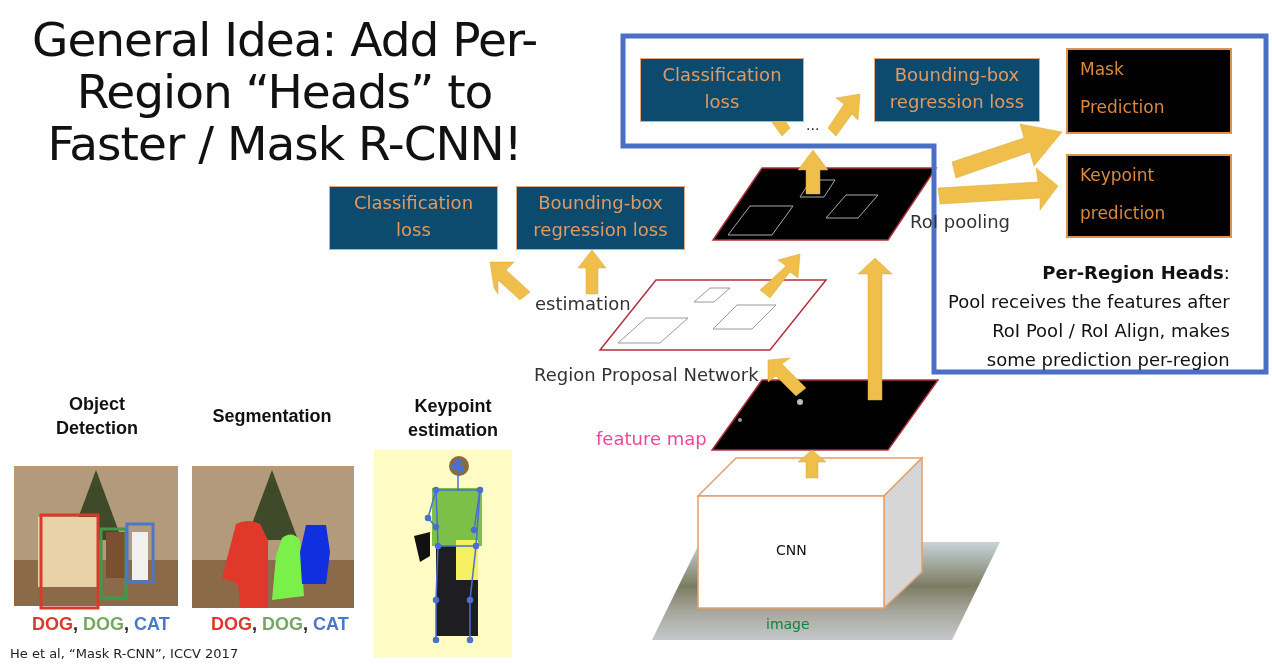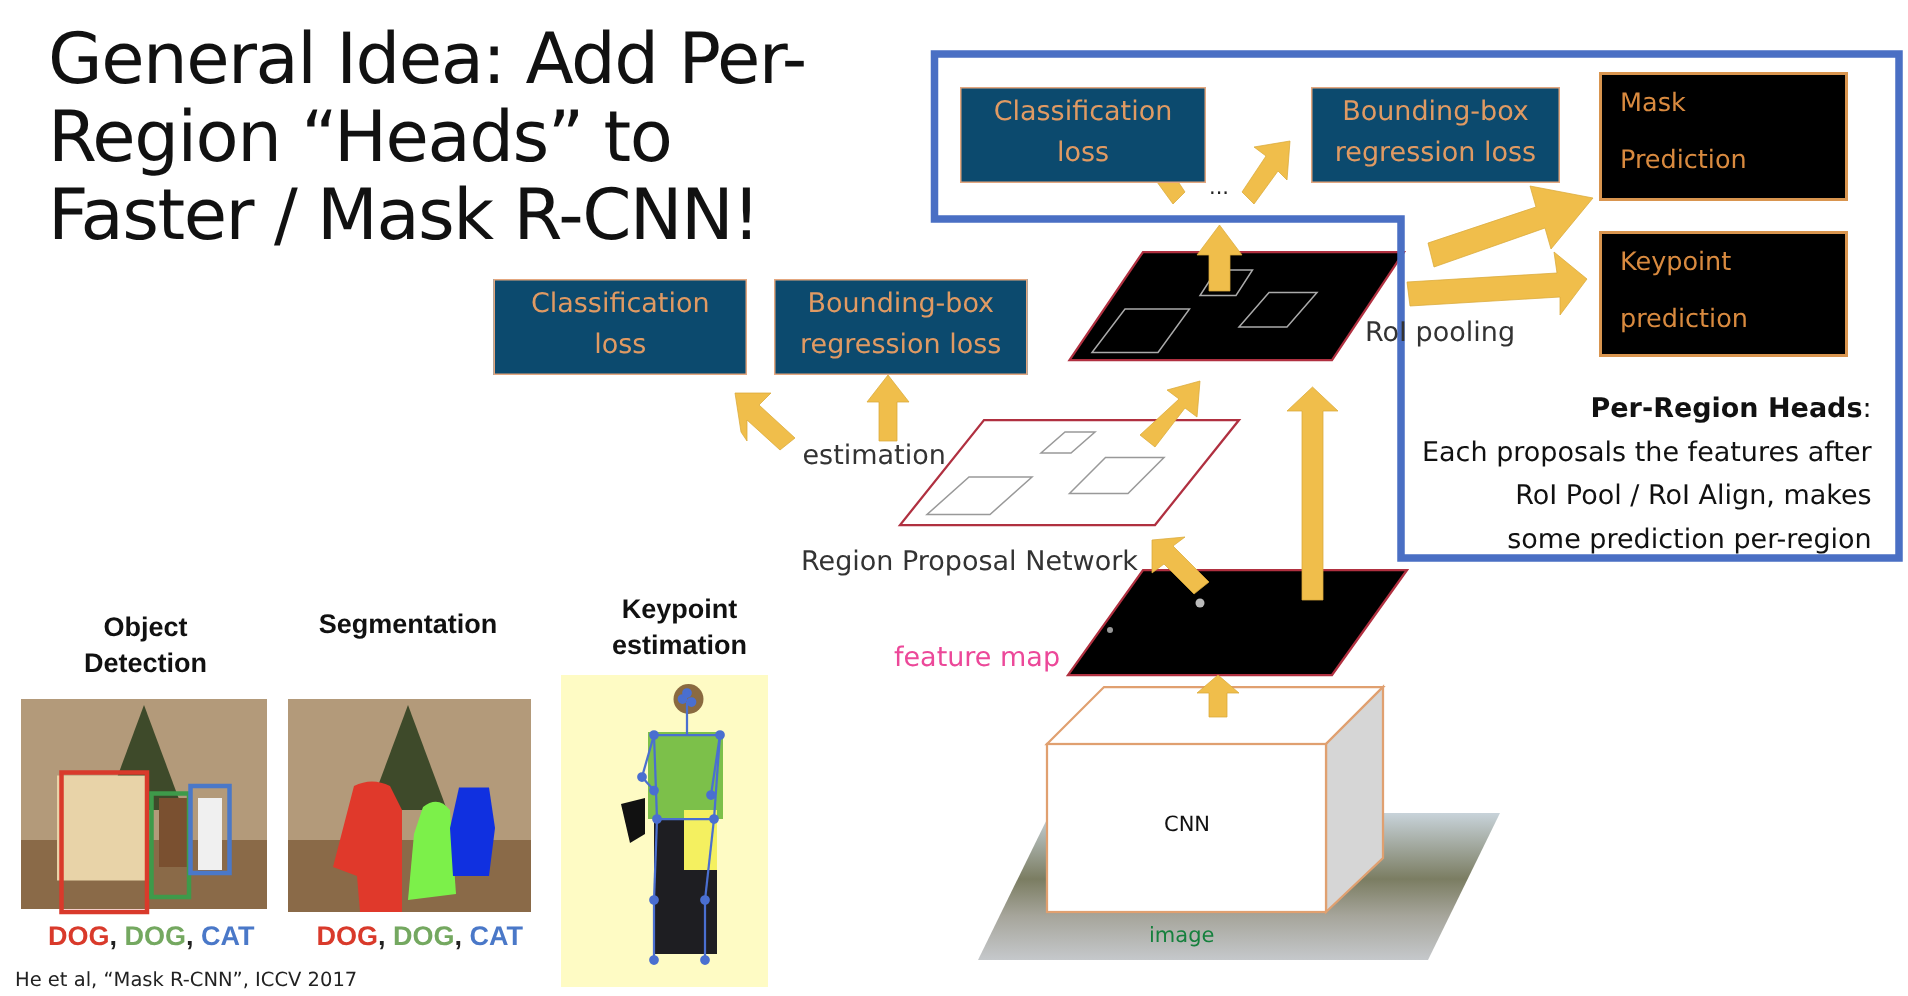--- a/index.html
+++ b/index.html
@@ -1,18 +1,18 @@
 <!DOCTYPE html>
 <html><head>
 <meta charset="utf-8">
 <style>
   html, body { margin:0; padding:0; background:#ffffff; }
   body { width:1272px; height:664px; position:relative; overflow:hidden; font-family:"Liberation Sans", sans-serif; }
   .abs { position:absolute; }
-  .title { left:32px; top:14px; font-size:47px; line-height:52px; color:#111; font-family:"DejaVu Sans", sans-serif; font-weight:normal; letter-spacing:-1px; }
+  .title { left:32px; top:14px; font-size:47px; line-height:52px; color:#111; font-family:"DejaVu Sans", sans-serif; font-weight:normal; letter-spacing:-1px;text-align:center; }
   .title div { white-space:nowrap; }
   .obox { position:absolute; border:1.5px solid #e4a77f; color:#e09a63; font-size:18px; line-height:27px; text-align:center; background:#0c4a6e; font-family:"DejaVu Sans", sans-serif; }
   .bigbox { position:absolute; border:2.5px solid #d9954f; color:#d98a3f; font-size:17px; line-height:38px; padding-left:12px; background:#000000; font-family:"DejaVu Sans", sans-serif; }
   .lbl { position:absolute; font-size:18px; color:#333; font-family:"DejaVu Sans", sans-serif; white-space:nowrap; }
   .lbl-red { color:#ec4899; }
   .heads { position:absolute; left:948px; top:258px; font-size:18px; line-height:29px; color:#111; font-family:"DejaVu Sans", sans-serif;text-align:right; }
   .heads b { font-weight:bold; }
   .taskttl { position:absolute; font-weight:bold; font-size:18px; line-height:24px; color:#111; text-align:center; }
   .tags { position:absolute; font-weight:bold; font-size:18px; white-space:nowrap; }
   .cite { position:absolute; left:10px; top:646px; font-size:13px; color:#222; white-space:nowrap; font-family:"DejaVu Sans", sans-serif; }
@@ -172,26 +172,26 @@
 
 <div class="lbl" style="left:910px;top:211px">RoI pooling</div>
 <div class="lbl" style="left:535px;top:293px">estimation</div>
 <div class="lbl" style="left:534px;top:364px">Region Proposal Network</div>
 <div class="lbl lbl-red" style="left:596px;top:428px">feature map</div>
 <div class="lbl" style="left:776px;top:542px;font-size:14px;color:#111">CNN</div>
 <div class="lbl" style="left:766px;top:616px;font-size:14px;color:#15803d">image</div>
 
 <div class="heads">
   <div><b>Per-Region Heads</b><span>:</span></div>
-  <div>Each proposals the features after</div>
+  <div>Pool receives the features after</div>
   <div>RoI Pool / RoI Align, makes</div>
   <div>some prediction per-region</div>
 </div>
 
-<div class="taskttl" style="left:22px;top:406px;width:150px">
+<div class="taskttl" style="left:22px;top:392px;width:150px">
   <div>Object</div>
   <div>Detection</div>
 </div>
 <div class="taskttl" style="left:190px;top:404px;width:164px">
   <div>Segmentation</div>
 </div>
 <div class="taskttl" style="left:378px;top:394px;width:150px">
   <div>Keypoint</div>
   <div>estimation</div>
 </div>

